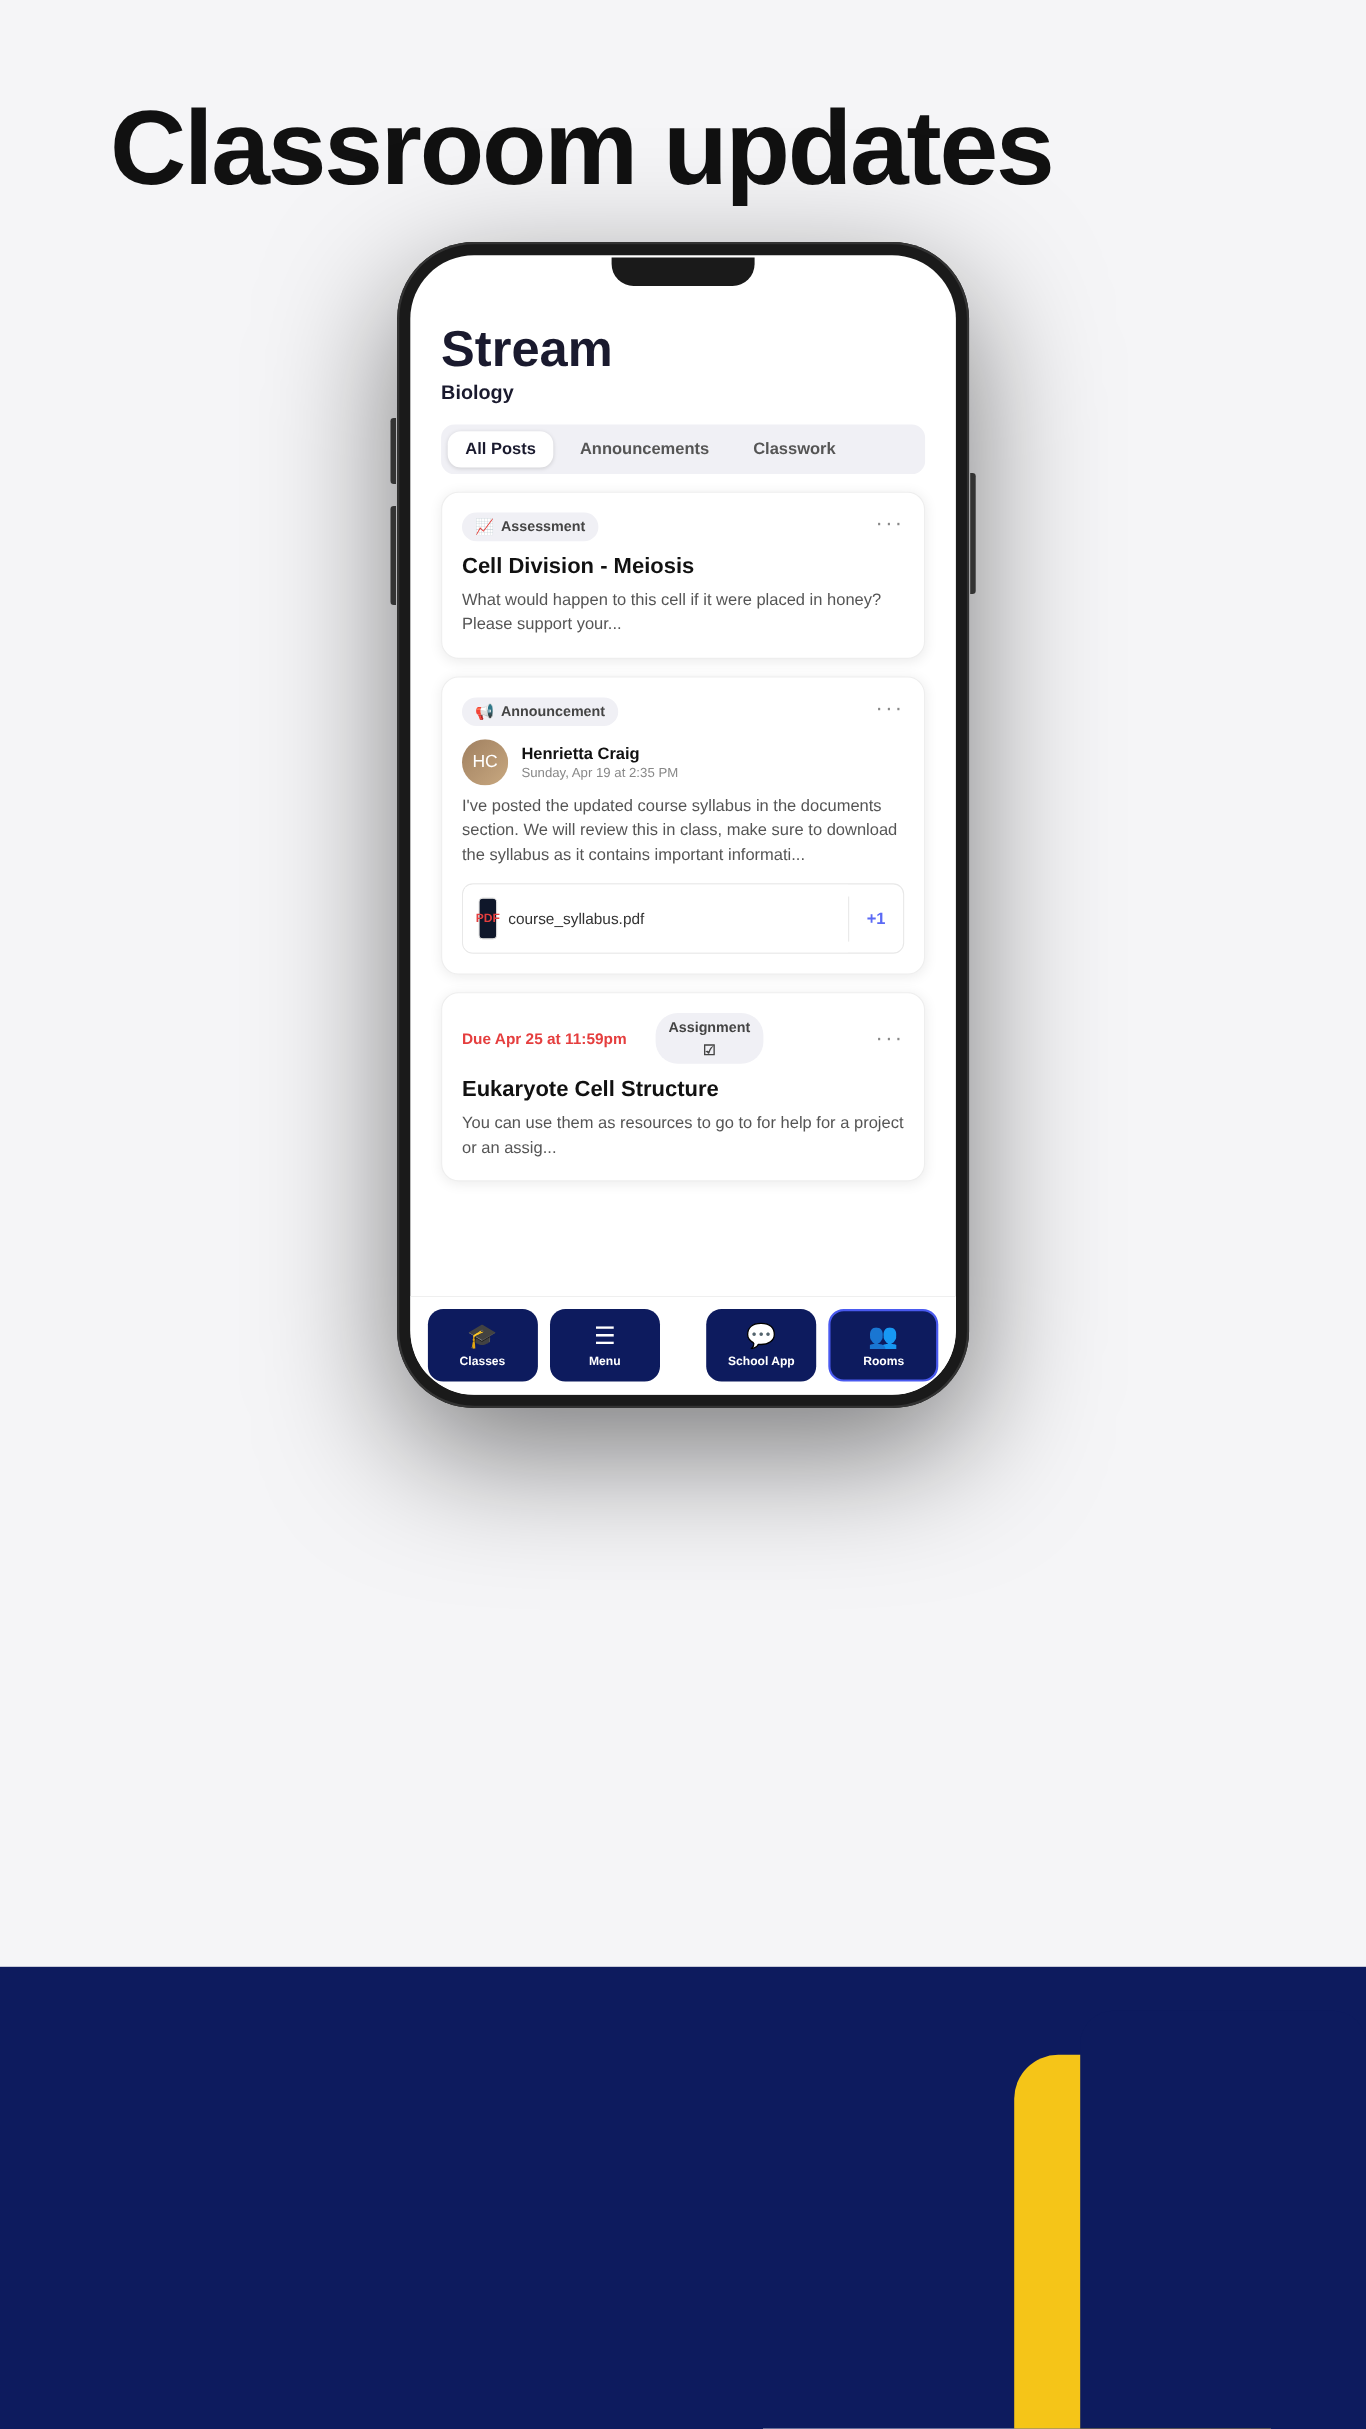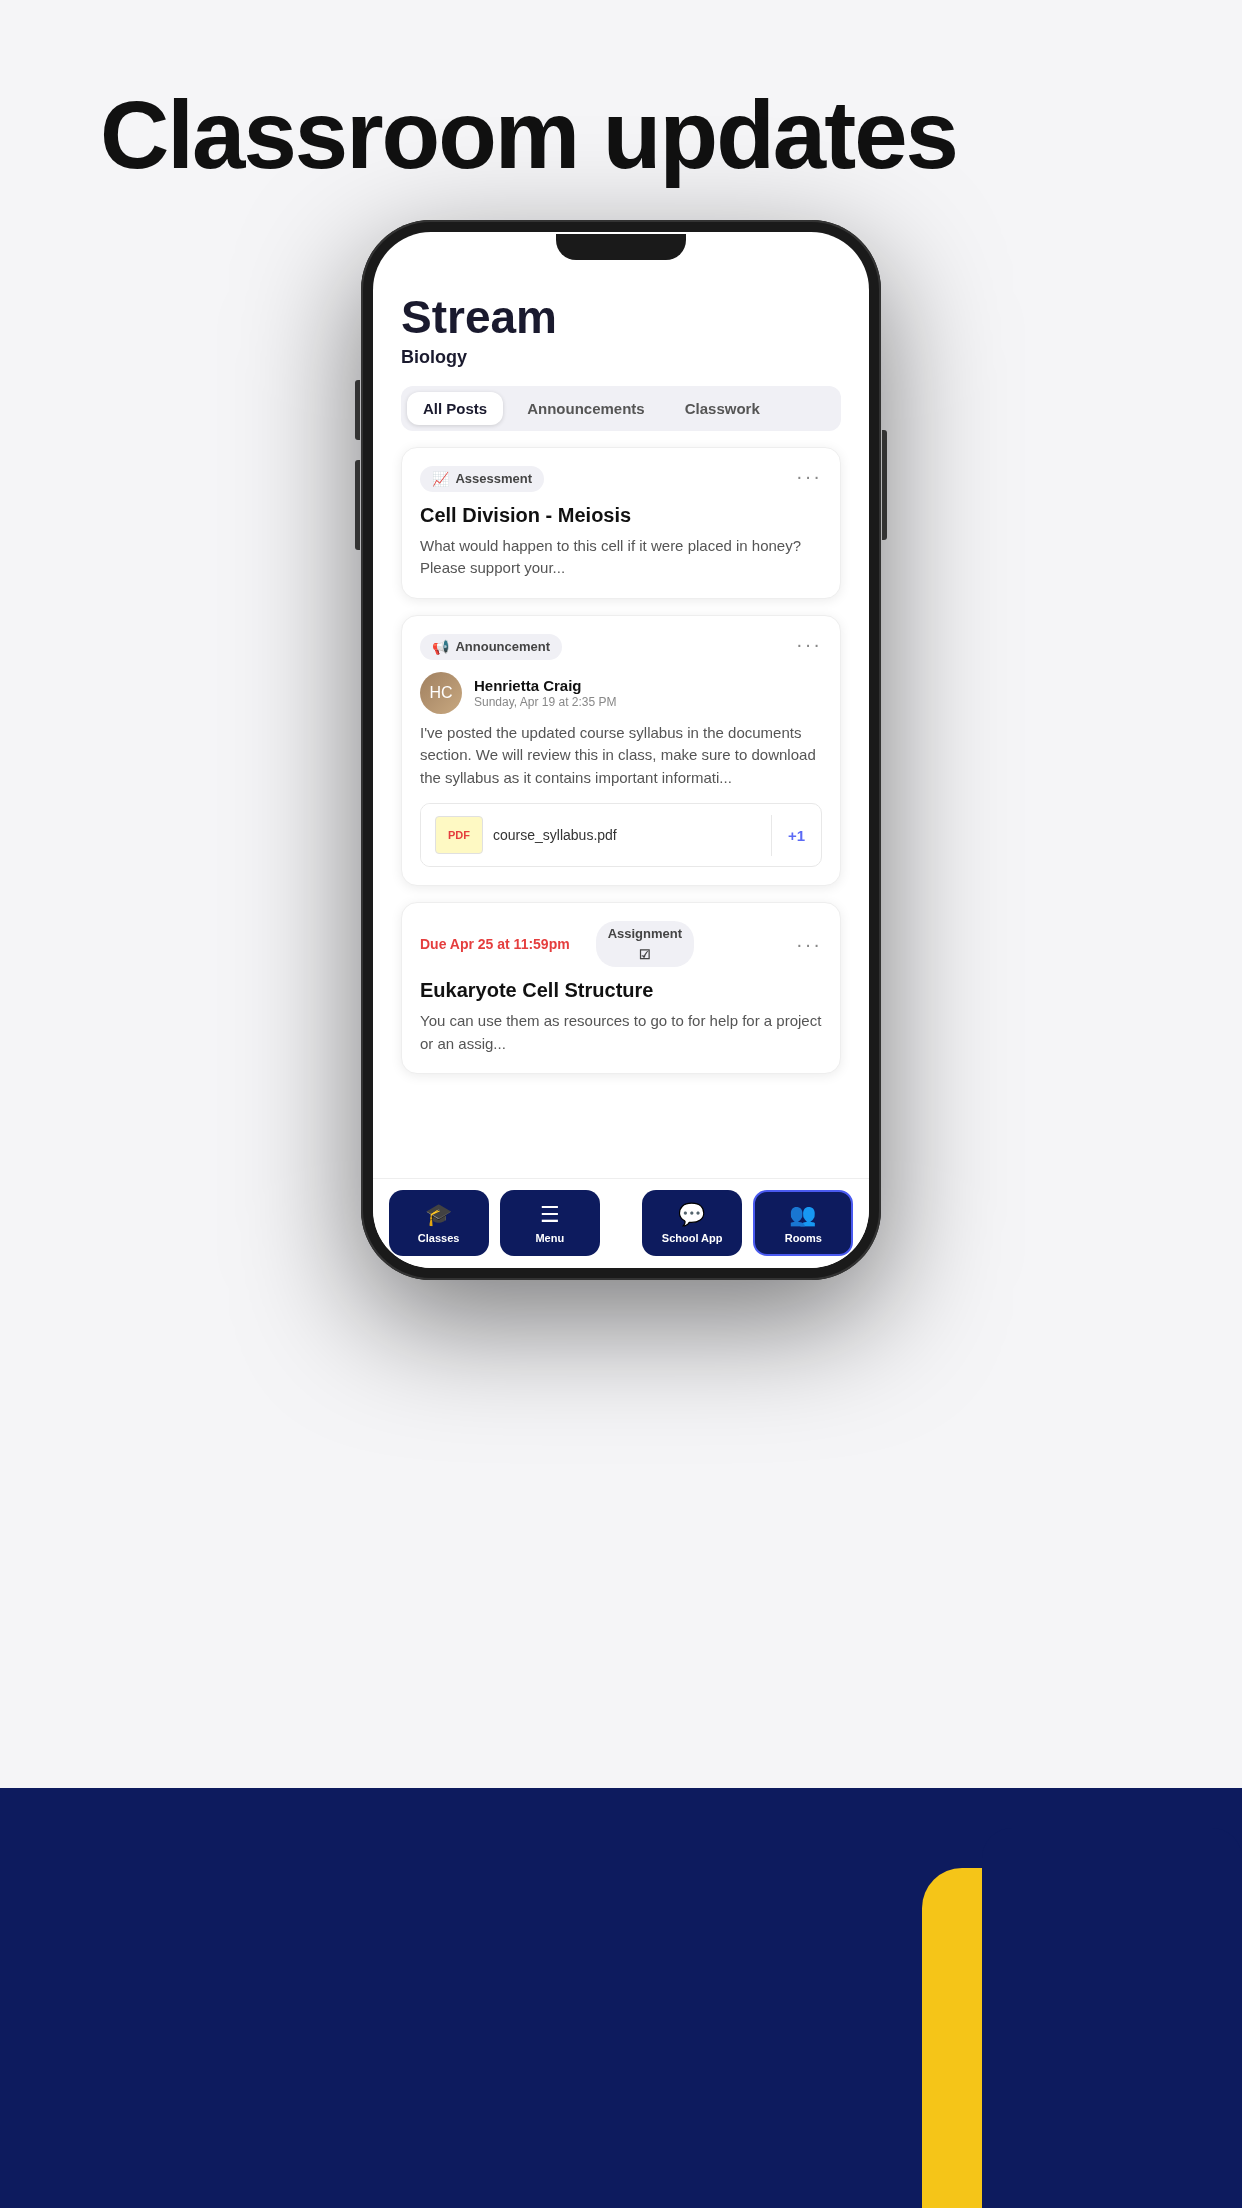--- a/index.html
+++ b/index.html
@@ -277,23 +277,23 @@
     .attachment-file {
       flex: 1;
       display: flex;
       align-items: center;
       gap: 10px;
       padding: 12px 14px;
       background: #fff;
     }
 
     .pdf-icon {
-      width: 48px;
+      width: 17px;
       height: 38px;
-      background: #fef9c3;
+      background: #0f172a;
       border: 1px solid #e0e0e0;
       border-radius: 4px;
       display: flex;
       align-items: center;
       justify-content: center;
       position: relative;
     }
 
     .pdf-label {
       font-size: 11px;

